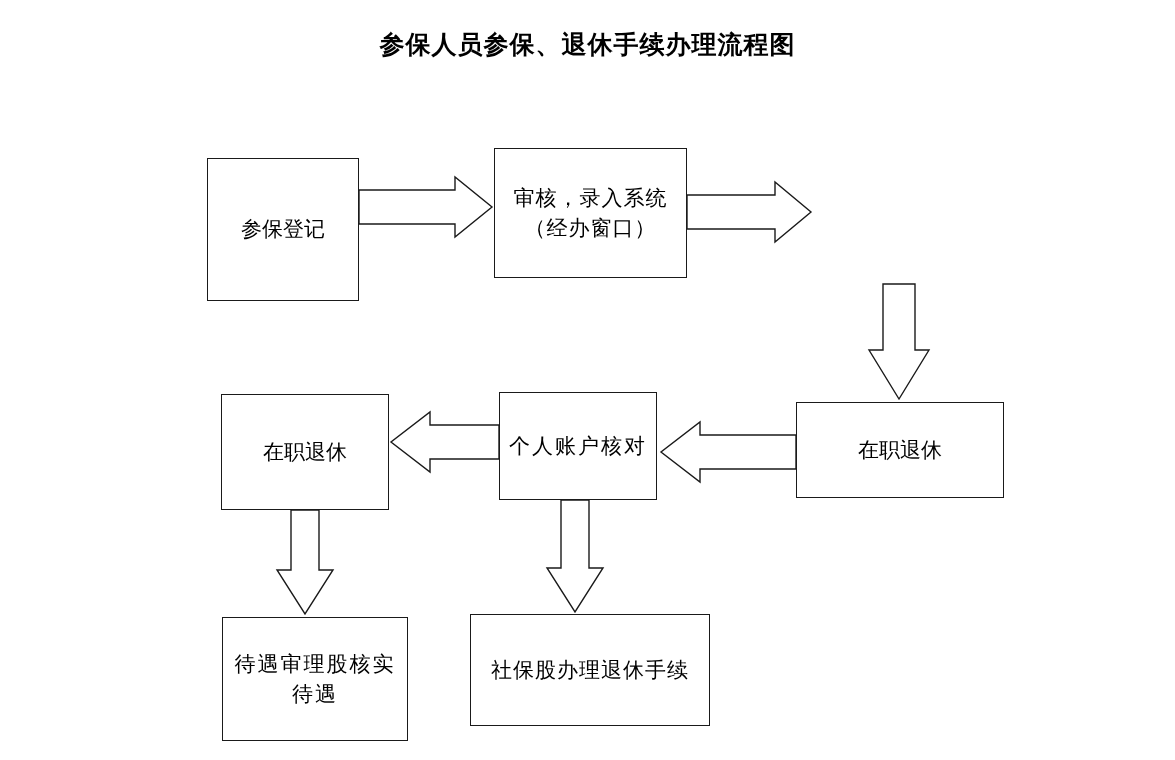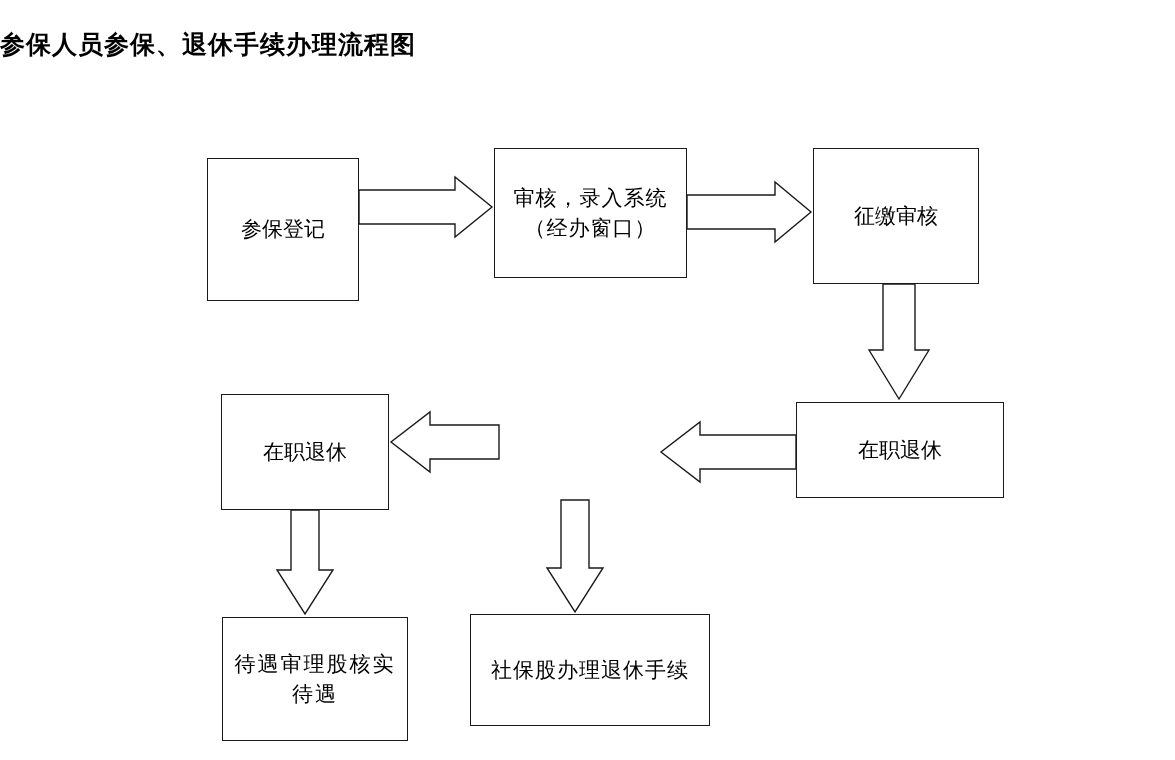--- a/index.html
+++ b/index.html
@@ -22,20 +22,21 @@
     top: 0;
     width: 1175px;
     height: 760px;
   }
 
   .title {
     position: absolute;
     left: 0;
     top: 28px;
     width: 1175px;
+    text-align: center;
     font-size: 25px;
     font-weight: bold;
     letter-spacing: 1px;
     font-family: "Liberation Sans", "DejaVu Sans", sans-serif;
   }
 
   .node {
     position: absolute;
     box-sizing: border-box;
     border: 1px solid #1a1a1a;
@@ -99,28 +100,28 @@
   </svg>
 
   <div class="node" id="node-register">
     <span>参保登记</span>
   </div>
 
   <div class="node" id="node-review-entry">
     <span>审核，录入系统（经办窗口）</span>
   </div>
 
-  <div class="node" id="node-collect-audit">
-    <span>征缴审核</span>
-  </div>
 
   <div class="node" id="node-finance">
     <span>在职退休</span>
   </div>
 
+  <div class="node" id="node-account-check">
+    <span>个人账户核对</span>
+  </div>
 
   <div class="node" id="node-retire">
     <span>在职退休</span>
   </div>
 
   <div class="node" id="node-benefit">
     <span>待遇审理股核实待遇</span>
   </div>
 
   <div class="node" id="node-social-office">

